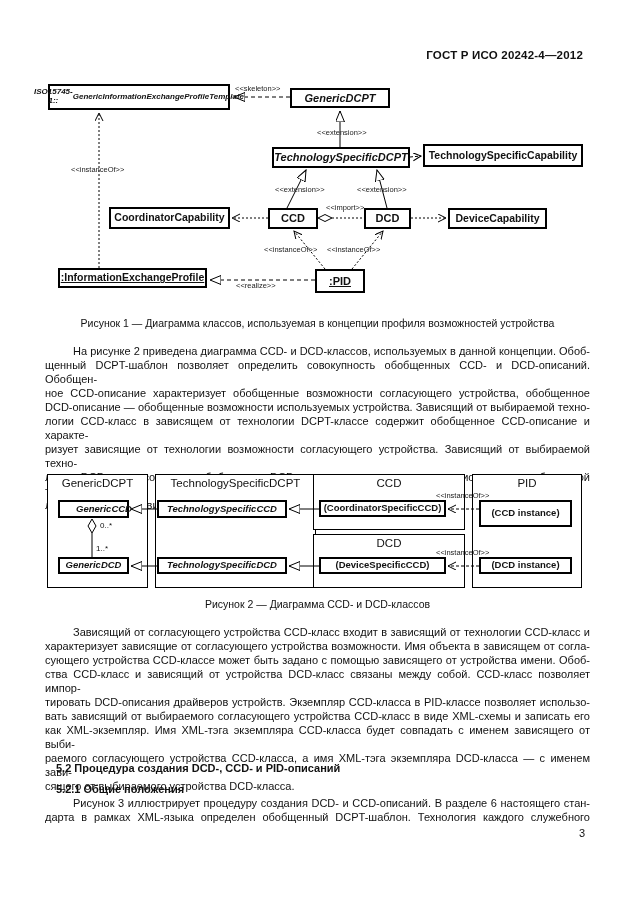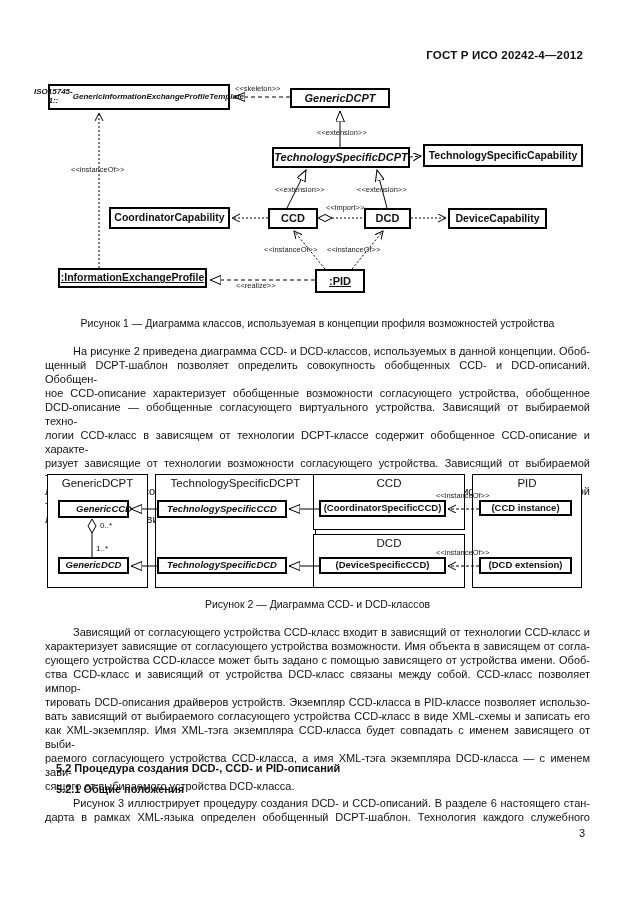--- a/index.html
+++ b/index.html
@@ -109,21 +109,21 @@
   <span class="stereo" style="left:264px; top:246px;">&lt;&lt;instanceOf&gt;&gt;</span>
   <span class="stereo" style="left:327px; top:246px;">&lt;&lt;instanceOf&gt;&gt;</span>
   <span class="stereo" style="left:236px; top:282px;">&lt;&lt;realize&gt;&gt;</span>
 
   <div class="caption" style="top:317px;">Рисунок 1 — Диаграмма классов, используемая в концепции профиля возможностей устройства</div>
 
   <div class="para" style="top:344px;">
       <div class="tline indent">На рисунке 2 приведена диаграмма CCD- и DCD-классов, используемых в данной концепции. Обоб-</div>
       <div class="tline">щенный DCPT-шаблон позволяет определить совокупность обобщенных CCD- и DCD-описаний. Обобщен-</div>
       <div class="tline">ное CCD-описание характеризует обобщенные возможности согласующего устройства, обобщенное</div>
-      <div class="tline">DCD-описание — обобщенные согласующего виртуального устройства. Зависящий от выбираемой техно-</div>
+      <div class="tline">DCD-описание — обобщенные возможности используемых устройства. Зависящий от выбираемой техно-</div>
       <div class="tline">логии CCD-класс в зависящем от технологии DCPT-классе содержит обобщенное CCD-описание и характе-</div>
       <div class="tline">ризует зависящие от технологии возможности согласующего устройства. Зависящий от выбираемой техно-</div>
       <div class="tline">логии DCD-класс содержит обобщенное DCD-описание и характеризует зависящие от выбираемой техно-</div>
       <div class="tline ragged">логии возможности виртуальных устройств.</div>
     </div>
 
   <div class="pkg" style="left:47px; top:474px; width:101px; height:114px;">
     <div class="pkg-title">GenericDCPT</div>
   </div>
   <div class="pkg" style="left:155px; top:474px; width:161px; height:114px;">
@@ -138,22 +138,22 @@
   <div class="pkg" style="left:472px; top:474px; width:110px; height:114px;">
     <div class="pkg-title">PID</div>
   </div>
 
   <div class="cls it" style="left:58px;  top:500px; width:71px;  height:18px; font-size:9.5px;padding-left:21px;">GenericCCD</div>
   <div class="cls it" style="left:58px;  top:557px; width:71px;  height:17px; font-size:9.5px;">GenericDCD</div>
   <div class="cls it" style="left:157px; top:500px; width:130px; height:18px; font-size:9.5px;">TechnologySpecificCCD</div>
   <div class="cls it" style="left:157px; top:557px; width:130px; height:17px; font-size:9.5px;">TechnologySpecificDCD</div>
   <div class="cls" style="left:319px; top:500px; width:127px; height:17px; font-size:9.5px;">(CoordinatorSpecificCCD)</div>
   <div class="cls" style="left:319px; top:557px; width:127px; height:17px; font-size:9.5px;">(DeviceSpecificCCD)</div>
-  <div class="cls" style="left:479px; top:500px; width:93px; height:16px; font-size:9.5px;">(CCD instance)</div>
-  <div class="cls" style="left:479px; top:557px; width:93px; height:17px; font-size:9.5px;">(DCD extension)</div>
+  <div class="cls" style="left:479px; top:500px; width:93px; height:27px; font-size:9.5px;">(CCD instance)</div>
+  <div class="cls" style="left:479px; top:557px; width:93px; height:17px; font-size:9.5px;">(DCD instance)</div>
 
   <span class="mult" style="left:100px; top:521px;">0..*</span>
   <span class="mult" style="left:96px;  top:544px;">1..*</span>
   <span class="stereo" style="left:436px; top:492px;">&lt;&lt;instanceOf&gt;&gt;</span>
   <span class="stereo" style="left:436px; top:549px;">&lt;&lt;instanceOf&gt;&gt;</span>
 
   <div class="caption" style="top:598px;">Рисунок 2 — Диаграмма CCD- и DCD-классов</div>
 
   <div class="para" style="top:625px;">
       <div class="tline indent">Зависящий от согласующего устройства CCD-класс входит в зависящий от технологии CCD-класс и</div>

